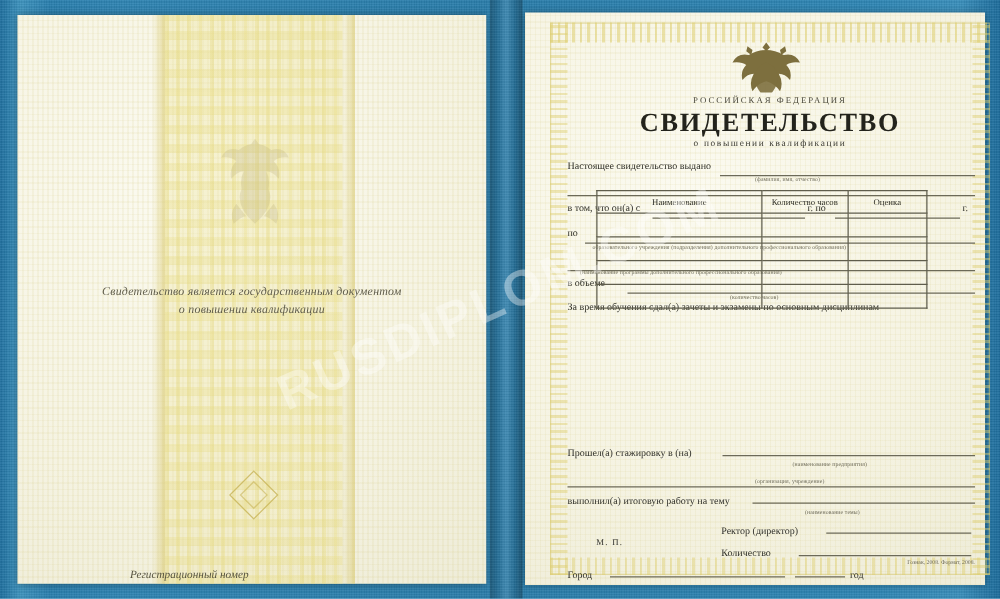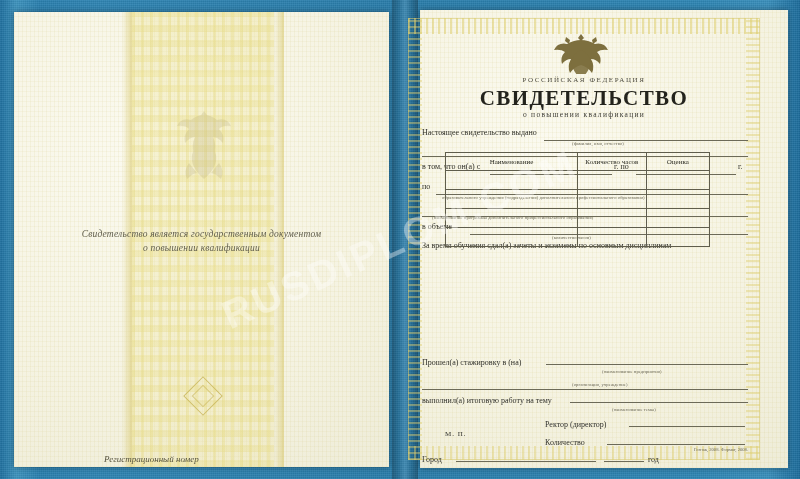--- a/index.html
+++ b/index.html
@@ -116,21 +116,21 @@
   .left-rhombus::after {
     content: "";
     position: absolute;
     left: 5px; top: 5px; right: 5px; bottom: 5px;
     border: 1px solid rgba(196,176,80,.55);
   }
 
   
   .rp {
     position: absolute;
-    left: 400px; top: 10px;
+    left: 432px; top: 10px;
     width: 368px; height: 458px;
     color: #30302a;
   }
   .rp-border {
     position: absolute;
     left: 8px; top: 8px; right: 8px; bottom: 8px;
     border: 1px solid rgba(214,198,110,.55);
   }
   .rp-guilloche-top {
     position: absolute; left: 8px; top: 8px; right: 8px; height: 16px;

